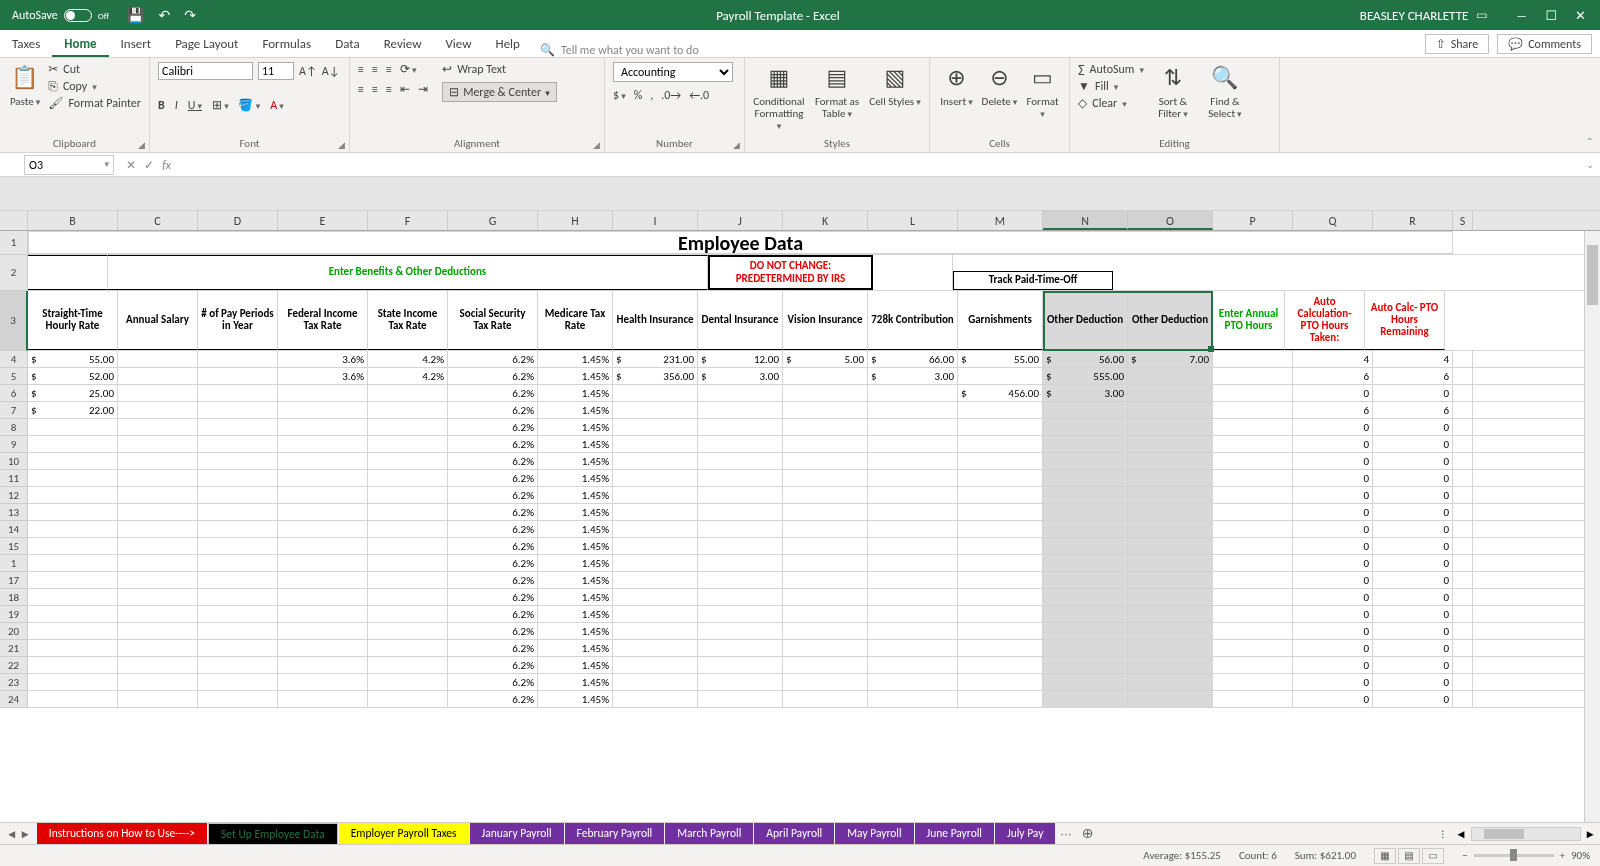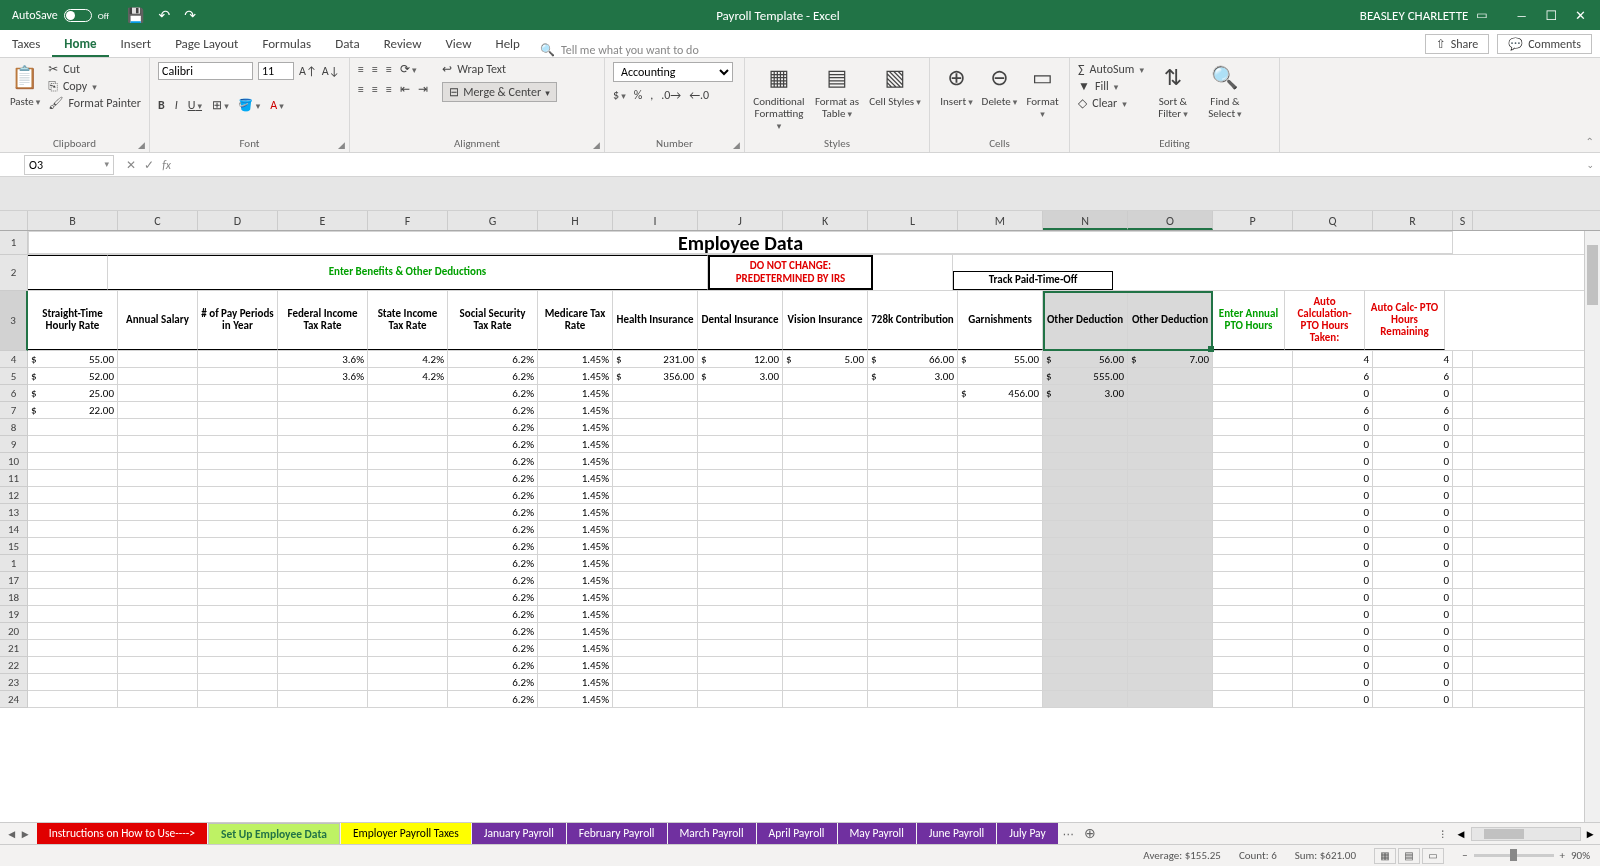--- a/index.html
+++ b/index.html
@@ -79,21 +79,21 @@
 .sel-box::after { content: ""; width: 6px; height: 6px; background: #217346; position: absolute; right: -3px; bottom: -3px; }
 
 .vscroll { position: absolute; right: 0; top: 20px; bottom: 0; width: 16px; background: #f0f0f0; border-left: 1px solid #ccc; }
 .vscroll .thumb { position: absolute; left: 2px; right: 2px; top: 14px; height: 60px; background: #c1c1c1; }
 
 
 .sheet-tabs { height: 22px; background: #f3f2f1; display: flex; align-items: center; font-size: 11.5px; border-top: 1px solid #ccc; overflow: hidden; }
 .sheet-tabs .navbtns { display: flex; gap: 2px; padding: 0 6px; color: #666; }
 .sheet-tabs .stab { padding: 3px 12px; color: #fff; margin-right: 1px; white-space: nowrap; cursor: default; }
 .sheet-tabs .stab.red { background: #e00000; }
-.sheet-tabs .stab.active { background: #bef264; color: #217346; font-weight: 700; border-top: 1px solid #c0c0c0; border-left: 1px solid #c0c0c0; border-right: 1px solid #c0c0c0; }
+.sheet-tabs .stab.active { background: #000000; color: #217346; font-weight: 400; border-top: 1px solid #c0c0c0; border-left: 1px solid #c0c0c0; border-right: 1px solid #c0c0c0; }
 .sheet-tabs .stab.yellow { background: #ffff00; color: #000; }
 .sheet-tabs .stab.purple { background: #7030a0; }
 .sheet-tabs .addsheet { padding: 0 6px; color: #666; font-size: 14px; }
 .sheet-tabs .scroll-right { margin-left: auto; display: flex; align-items: center; }
 .sheet-tabs .hscroll { width: 110px; height: 14px; background: #e6e6e6; border: 1px solid #ccc; position: relative; }
 .sheet-tabs .hscroll .thumb { position: absolute; left: 12px; width: 40px; top: 1px; bottom: 1px; background: #c1c1c1; }
 
 
 .status-bar { height: 22px; background: #f3f2f1; border-top: 1px solid #ccc; display: flex; align-items: center; font-size: 11px; color: #555; padding: 0 10px; gap: 18px; }
 .status-bar .spacer { flex: 1; }

